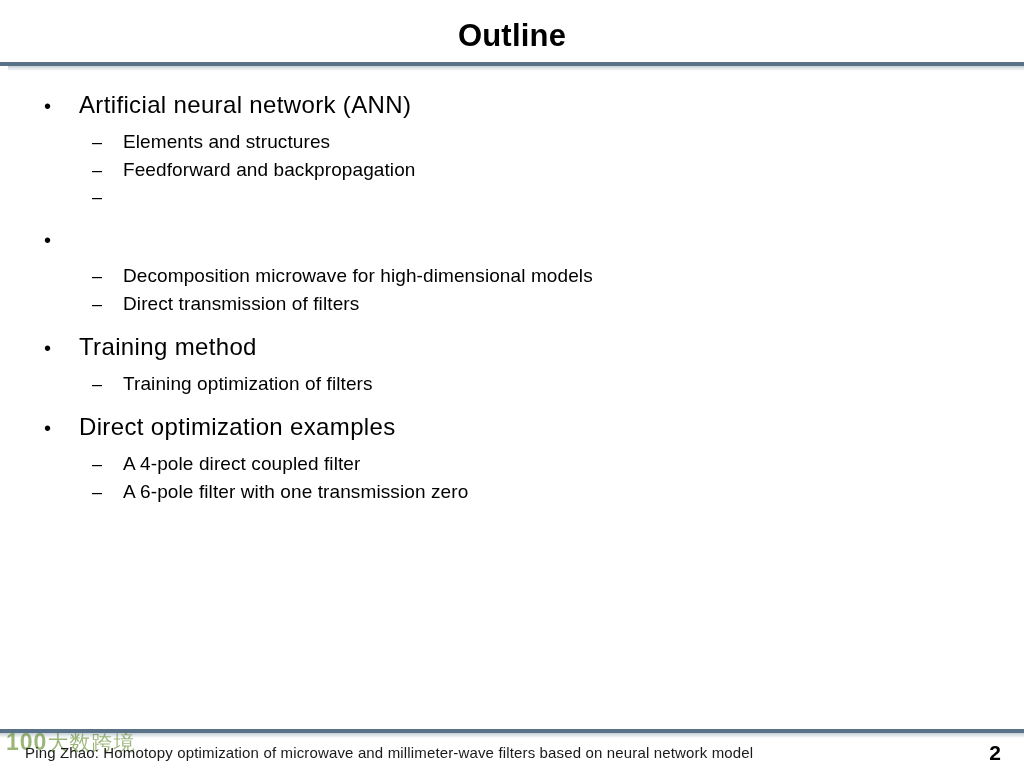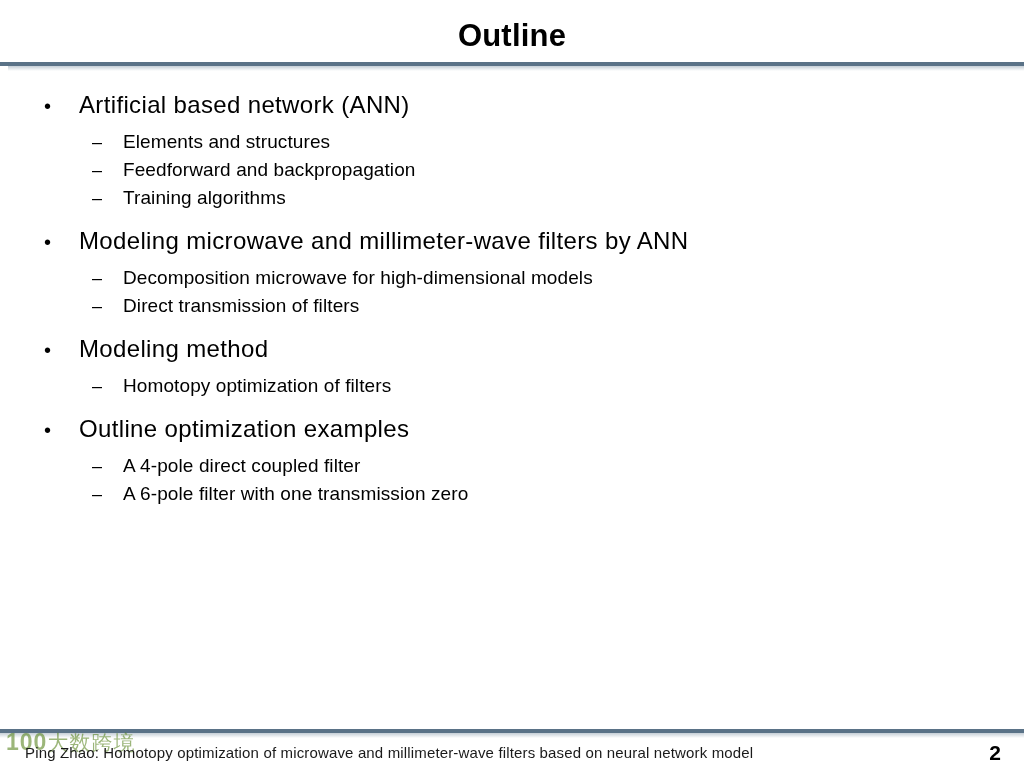--- a/index.html
+++ b/index.html
@@ -197,66 +197,64 @@
     <div id="slide-title">Outline</div>
   </div>
   <div id="title-rule"></div>
   <div id="title-rule-shadow"></div>
 
   <div id="outline">
 
     <div class="group">
       <div class="lvl1">
         <span class="marker">•</span>
-        <span class="text">Artificial based network (ANN)</span>
+        <span class="text">Artificial neural network (ANN)</span>
       </div>
       <div class="lvl2">
         <span class="marker">–</span>
         <span class="text">Elements and structures</span>
       </div>
       <div class="lvl2">
         <span class="marker">–</span>
         <span class="text">Feedforward and backpropagation</span>
       </div>
       <div class="lvl2">
         <span class="marker">–</span>
-        <span class="text">Training algorithms</span>
-      </div>
-    </div>
-
-    <div class="group">
-      <div class="lvl1">
-        <span class="marker">•</span>
-        <span class="text">Modeling microwave and millimeter-wave filters by ANN</span>
+      </div>
+    </div>
+
+    <div class="group">
+      <div class="lvl1">
+        <span class="marker">•</span>
       </div>
       <div class="lvl2">
         <span class="marker">–</span>
         <span class="text">Decomposition microwave for high-dimensional models</span>
       </div>
       <div class="lvl2">
         <span class="marker">–</span>
         <span class="text">Direct transmission of filters</span>
       </div>
     </div>
 
     <div class="group">
       <div class="lvl1">
         <span class="marker">•</span>
-        <span class="text">Modeling method</span>
-      </div>
-      <div class="lvl2">
-        <span class="marker">–</span>
-        <span class="text">Homotopy optimization of filters</span>
-      </div>
-    </div>
-
-    <div class="group">
-      <div class="lvl1">
-        <span class="marker">•</span>
-        <span class="text">Outline optimization examples</span>
+        <span class="text">Training method</span>
+      </div>
+      <div class="lvl2">
+        <span class="marker">–</span>
+        <span class="text">Training optimization of filters</span>
+      </div>
+    </div>
+
+    <div class="group">
+      <div class="lvl1">
+        <span class="marker">•</span>
+        <span class="text">Direct optimization examples</span>
       </div>
       <div class="lvl2">
         <span class="marker">–</span>
         <span class="text">A 4-pole direct coupled filter</span>
       </div>
       <div class="lvl2">
         <span class="marker">–</span>
         <span class="text">A 6-pole filter with one transmission zero</span>
       </div>
     </div>

